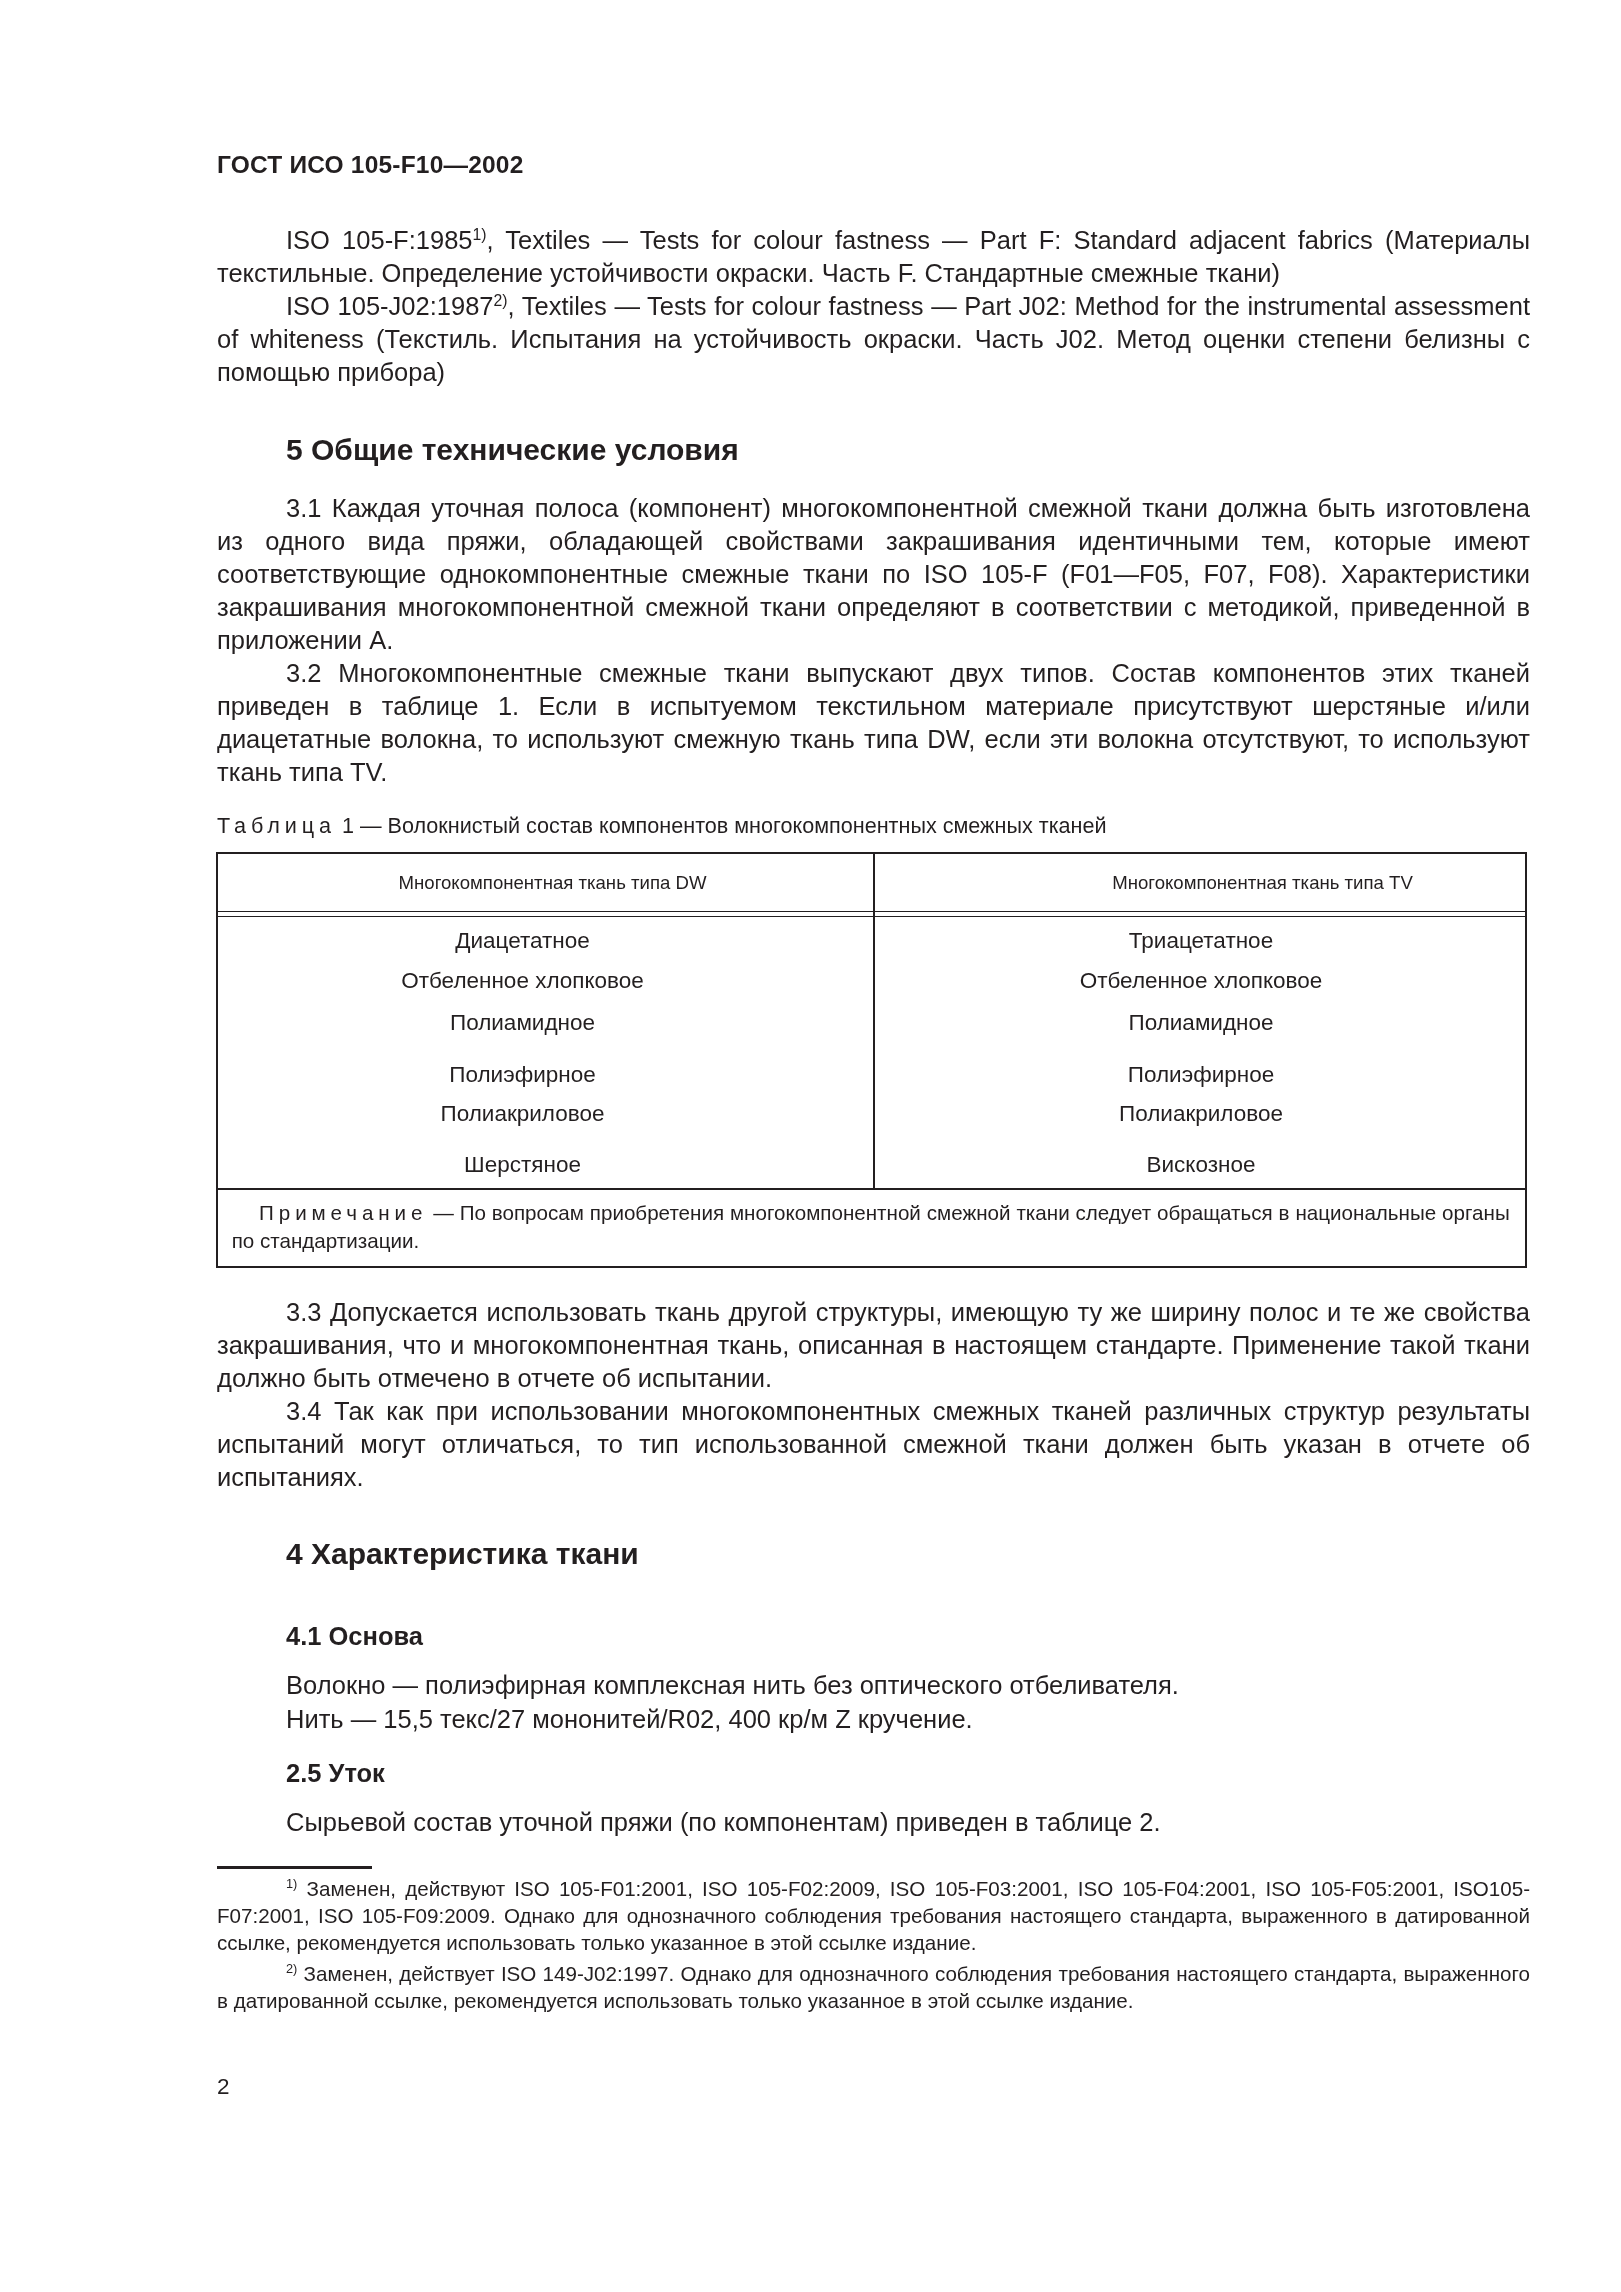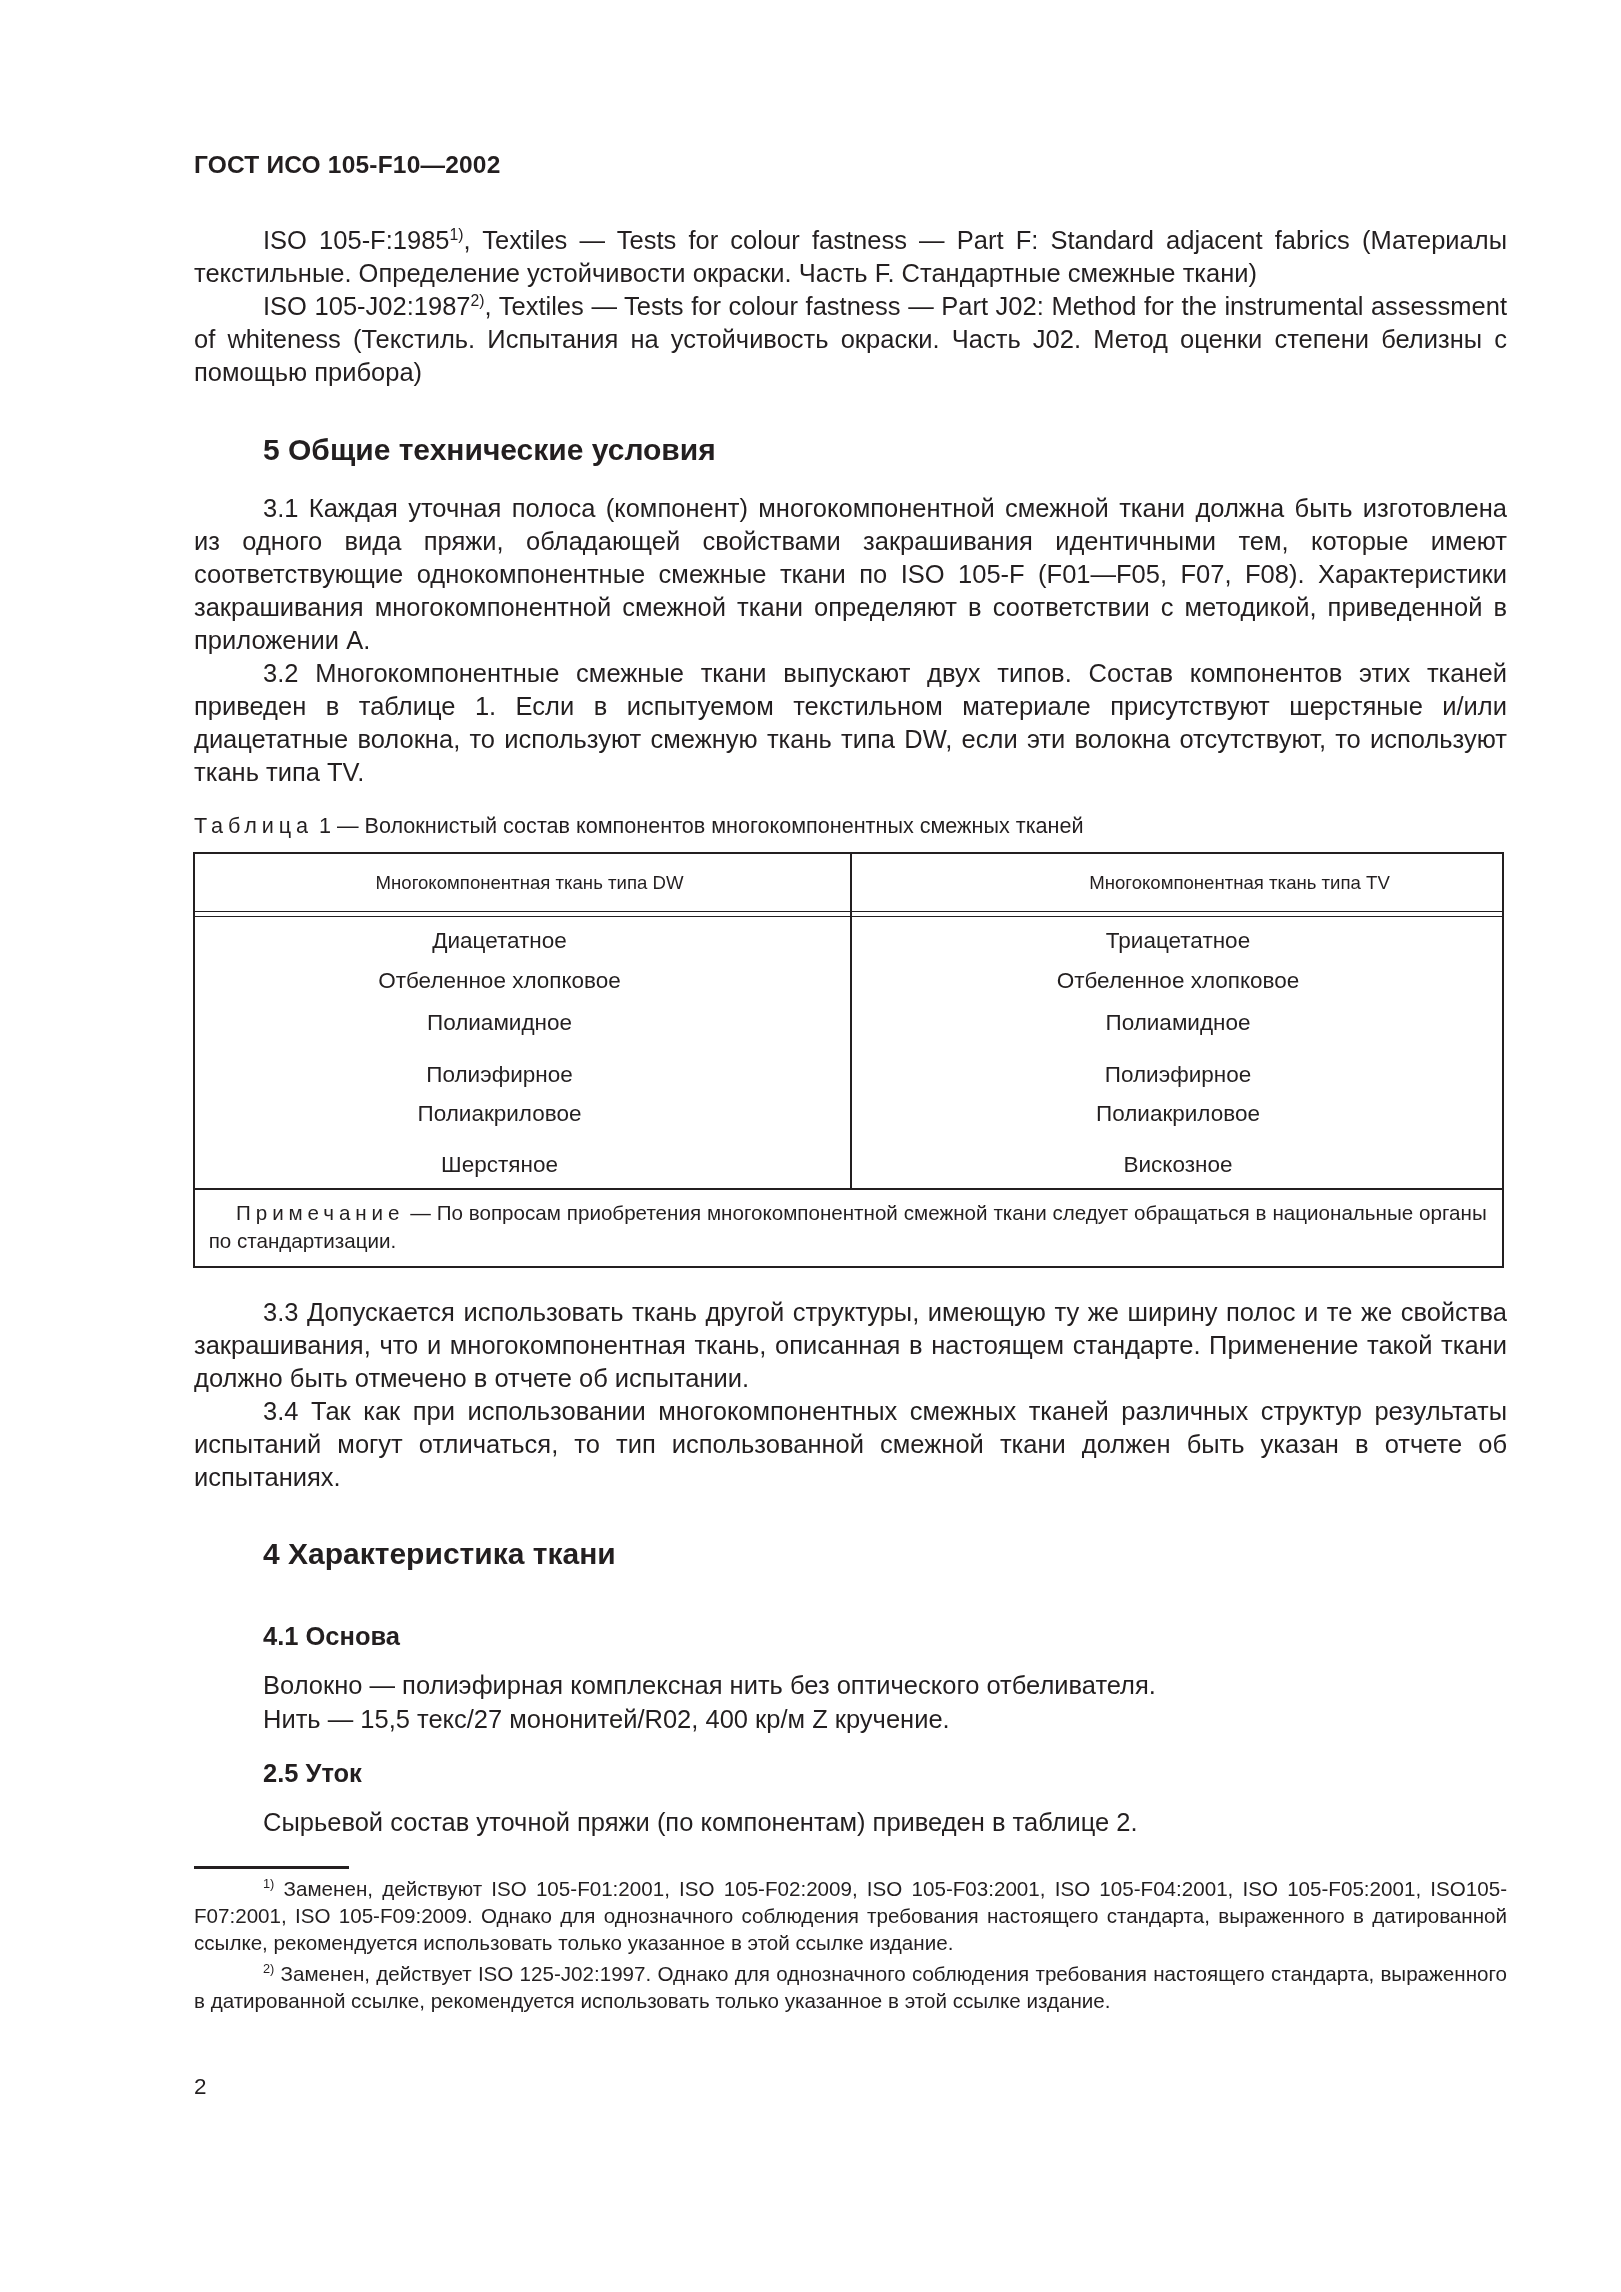--- a/index.html
+++ b/index.html
@@ -1,18 +1,18 @@
 <!DOCTYPE html>
 <html><head>
 <meta charset="utf-8">
 <style>
   html, body { margin:0; padding:0; background:#ffffff; }
   body { width:1621px; height:2293px; position:relative; overflow:hidden;
          font-family:"Liberation Sans", sans-serif; color:#231f20; }
-  .abs { position:absolute; }
+  .abs { position:absolute;margin-left:23px; }
   .doc-header { left:194px; top:151px; font-size:24.5px; font-weight:bold; letter-spacing:0.2px; }
   .para { left:194px; width:1313px; font-size:25.5px; line-height:33px; text-align:justify; }
   .para p { margin:0; text-indent:69px; text-align:justify; }
   .h2 { left:263px; font-size:30px; font-weight:bold; }
   .h3 { left:263px; font-size:25.5px; font-weight:bold; }
   .plain { left:263px; font-size:25.5px; line-height:33px; }
   sup { font-size:0.62em; vertical-align:0; position:relative; top:-0.6em; line-height:0; }
   .caption { left:194px; top:813px; font-size:21.6px; }
   .caption .spaced { letter-spacing:4.9px; }
   .table { left:193px; top:852px; width:1311px; height:416px; border:2.9px solid #231f20; box-sizing:border-box; }
@@ -85,17 +85,17 @@
 <div class="abs h2" style="top:1537px;">4  Характеристика ткани</div>
 <div class="abs h3" style="top:1622px;">4.1  Основа</div>
 <div class="abs plain" style="top:1669px;">Волокно — полиэфирная комплексная нить без оптического отбеливателя.</div>
 <div class="abs plain" style="top:1703px;">Нить — 15,5 текс/27 мононитей/R02, 400 кр/м Z кручение.</div>
 <div class="abs h3" style="top:1759px;">2.5  Уток</div>
 <div class="abs plain" style="top:1806px;">Сырьевой состав уточной пряжи (по компонентам) приведен в таблице 2.</div>
 
 <div class="abs fn-rule"></div>
 <div class="abs footnotes">
   <p><sup>1)</sup><span> Заменен, действуют ISO 105-F01:2001, ISO 105-F02:2009, ISO 105-F03:2001, ISO 105-F04:2001, ISO 105-F05:2001, ISO105-F07:2001, ISO 105-F09:2009. Однако для однозначного соблюдения требования настоящего стандарта, выраженного в датированной ссылке, рекомендуется использовать только указанное в этой ссылке издание.</span></p>
-  <p><sup>2)</sup><span> Заменен, действует ISO 125-J02:1997. Однако для однозначного соблюдения требования настоящего стандарта, выраженного в датированной ссылке, рекомендуется использовать только указанное в этой ссылке издание.</span></p>
+  <p><sup>2)</sup><span> Заменен, действует ISO 149-J02:1997. Однако для однозначного соблюдения требования настоящего стандарта, выраженного в датированной ссылке, рекомендуется использовать только указанное в этой ссылке издание.</span></p>
 </div>
 
 <div class="abs page-num">2</div>
 
 
 </body></html>

